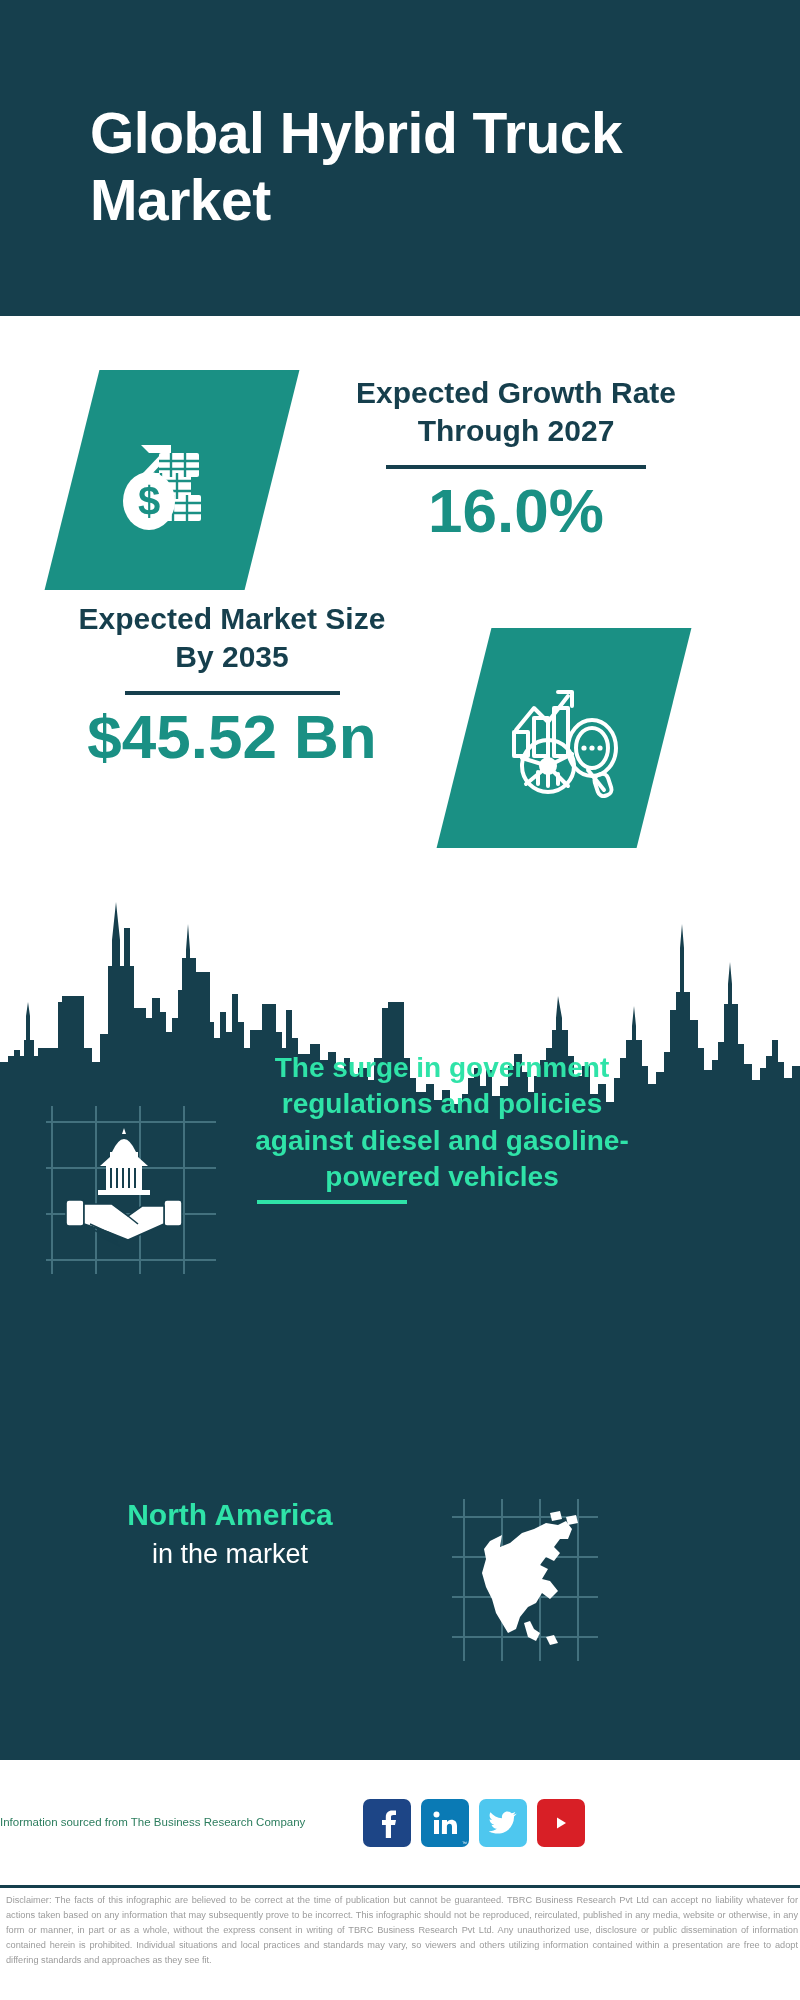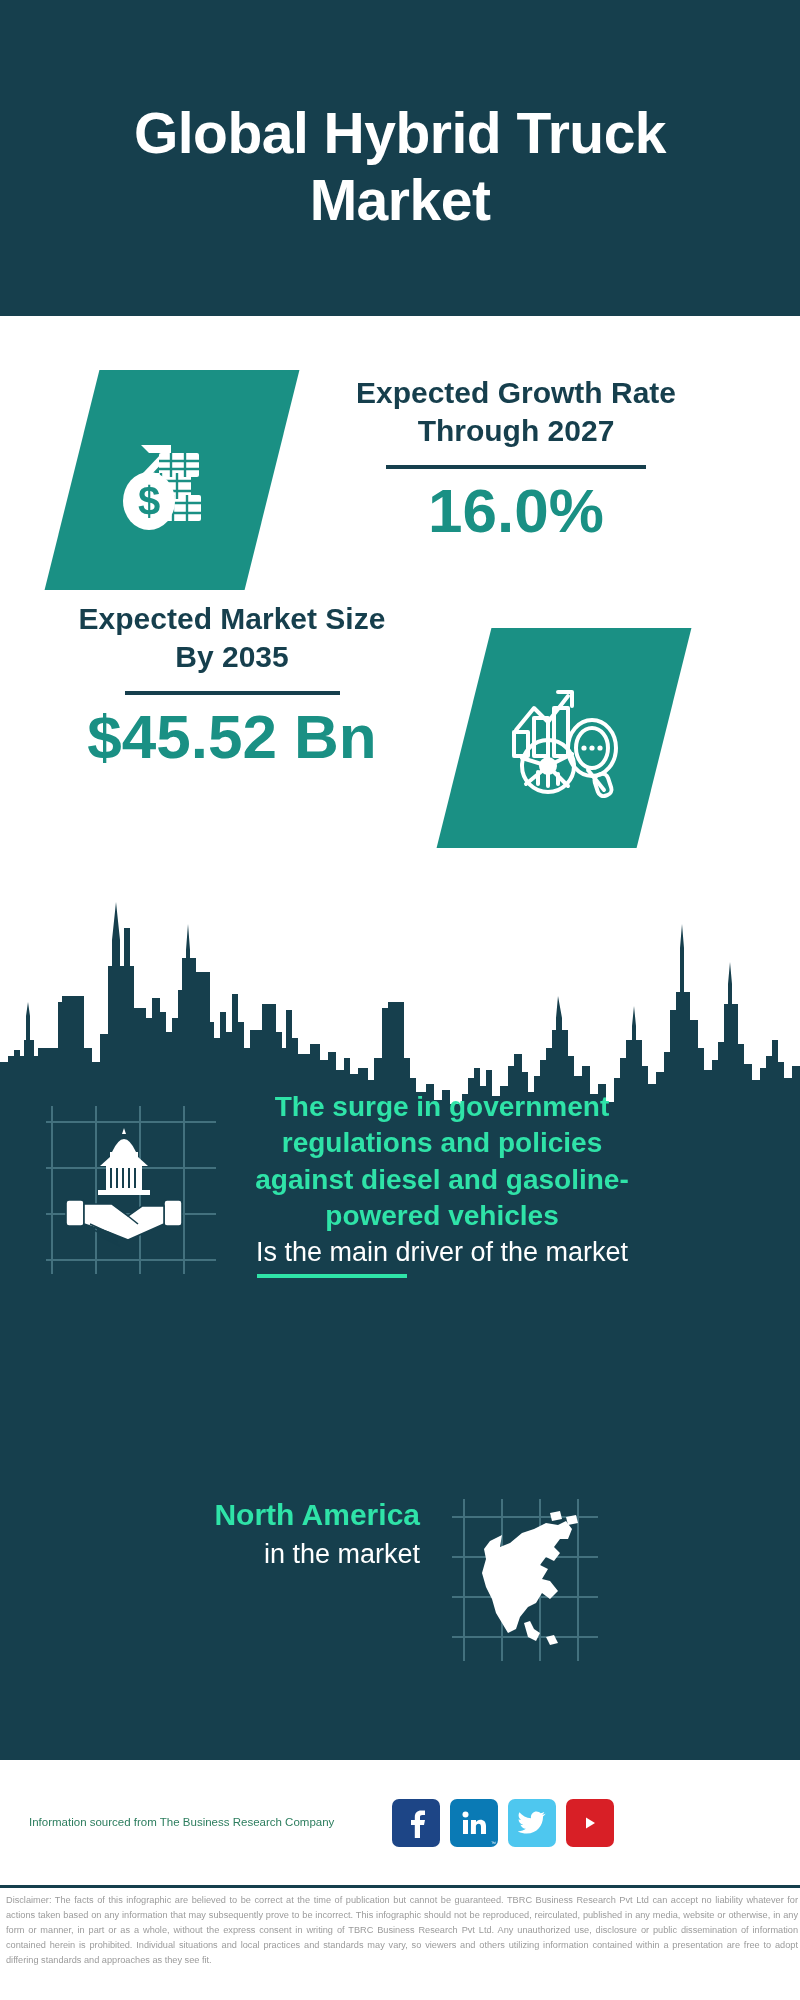--- a/index.html
+++ b/index.html
@@ -16,21 +16,21 @@
   #header {
     position:absolute; left:0; top:0; width:800px; height:316px;
     background:#163f4d;
     display:flex; align-items:center; justify-content:center;
   }
   #header-title {
     color:#ffffff;
     font-size:57px;
     font-weight:bold;
     line-height:1.18;
-    text-align:center;
+    text-align:left;
     letter-spacing:-0.5px;
     max-width:620px;
     margin-top:18px;
   }
 
   
   #stat1 {
     position:absolute; left:0; top:316px; width:800px; height:280px;
     display:flex; align-items:flex-start;
   }
@@ -74,41 +74,41 @@
     background:#163f4d;
   }
 
   
   #driver-row {
     position:absolute; left:0; top:1020px; width:800px; height:300px;
     display:flex; align-items:flex-start;
   }
   #driver-icon-wrap { margin-left:42px; margin-top:80px; }
   #driver-text { margin-left:10px; margin-top:30px; width:420px; text-align:center; }
-  .accent-text { color:#2fe3a8; font-size:28px; font-weight:bold; line-height:1.3;margin-top:39px; }
+  .accent-text { color:#2fe3a8; font-size:28px; font-weight:bold; line-height:1.3; }
   .white-text { color:#ffffff; font-size:27px; line-height:1.3; }
   #driver-rule { height:4px; background:#2fe3a8; width:150px; margin:4px auto 0 25px; }
 
   
   #region-row {
     position:absolute; left:0; top:1440px; width:800px; height:240px;
     display:flex; align-items:flex-start;
   }
-  #region-text { margin-left:40px; margin-top:55px; width:380px; text-align:right; }
+  #region-text { margin-left:40px; margin-top:55px; width:380px; text-align:center; }
   .region-accent { color:#2fe3a8; font-size:30px; font-weight:bold; line-height:1.35; }
   .region-white { color:#ffffff; font-size:27px; line-height:1.38; }
   #region-icon-wrap { margin-left:30px; margin-top:55px; }
 
   
   #footer {
     position:absolute; left:0; top:1760px; width:800px; height:125px;
     background:#ffffff;
     display:flex; align-items:center;
   }
-  #footer-source { margin-left:29px; width:345px; }
+  #footer-source { width:345px; }
   #footer-source div {
     color:#2c7d5e; font-size:11.5px; line-height:1.85;
   }
   #social-row { display:flex; gap:10px; margin-left:18px; }
   .social-icon {
     width:48px; height:48px; border-radius:7px;
     display:flex; align-items:center; justify-content:center;
     position:relative;
   }
   .si-fb { background:#1d4586; }
@@ -295,21 +295,20 @@
         <path d="M48 124 L74 136"></path>
         <path d="M52 130 L76 142"></path>
         <path d="M58 136 L78 146"></path>
         <path d="M86 116 L96 124"></path>
       </g>
     </svg>
   </div>
 
   <div id="driver-text">
     <div class="accent-text">The surge in government regulations and policies against diesel and gasoline-powered vehicles</div>
-    <div class="white-text">Is the main driver of the market</div>
     <div id="driver-rule"></div>
   </div>
 </div>
 
 <div id="region-row">
   <div id="region-text">
     <div class="region-accent">North America</div>
     <div class="region-white">in the market</div>
   </div>
 

